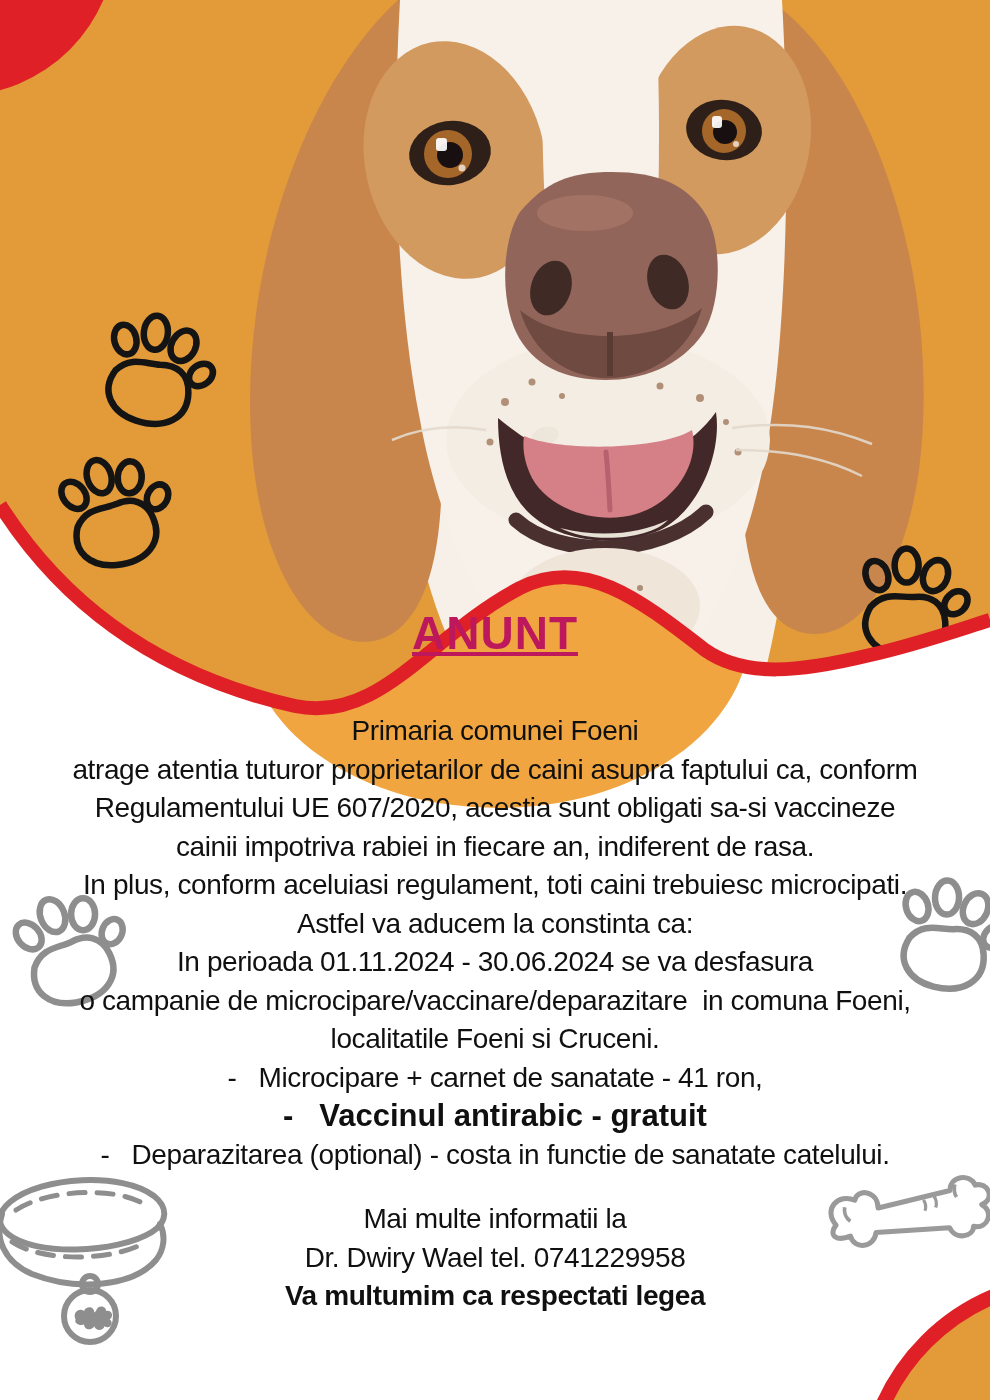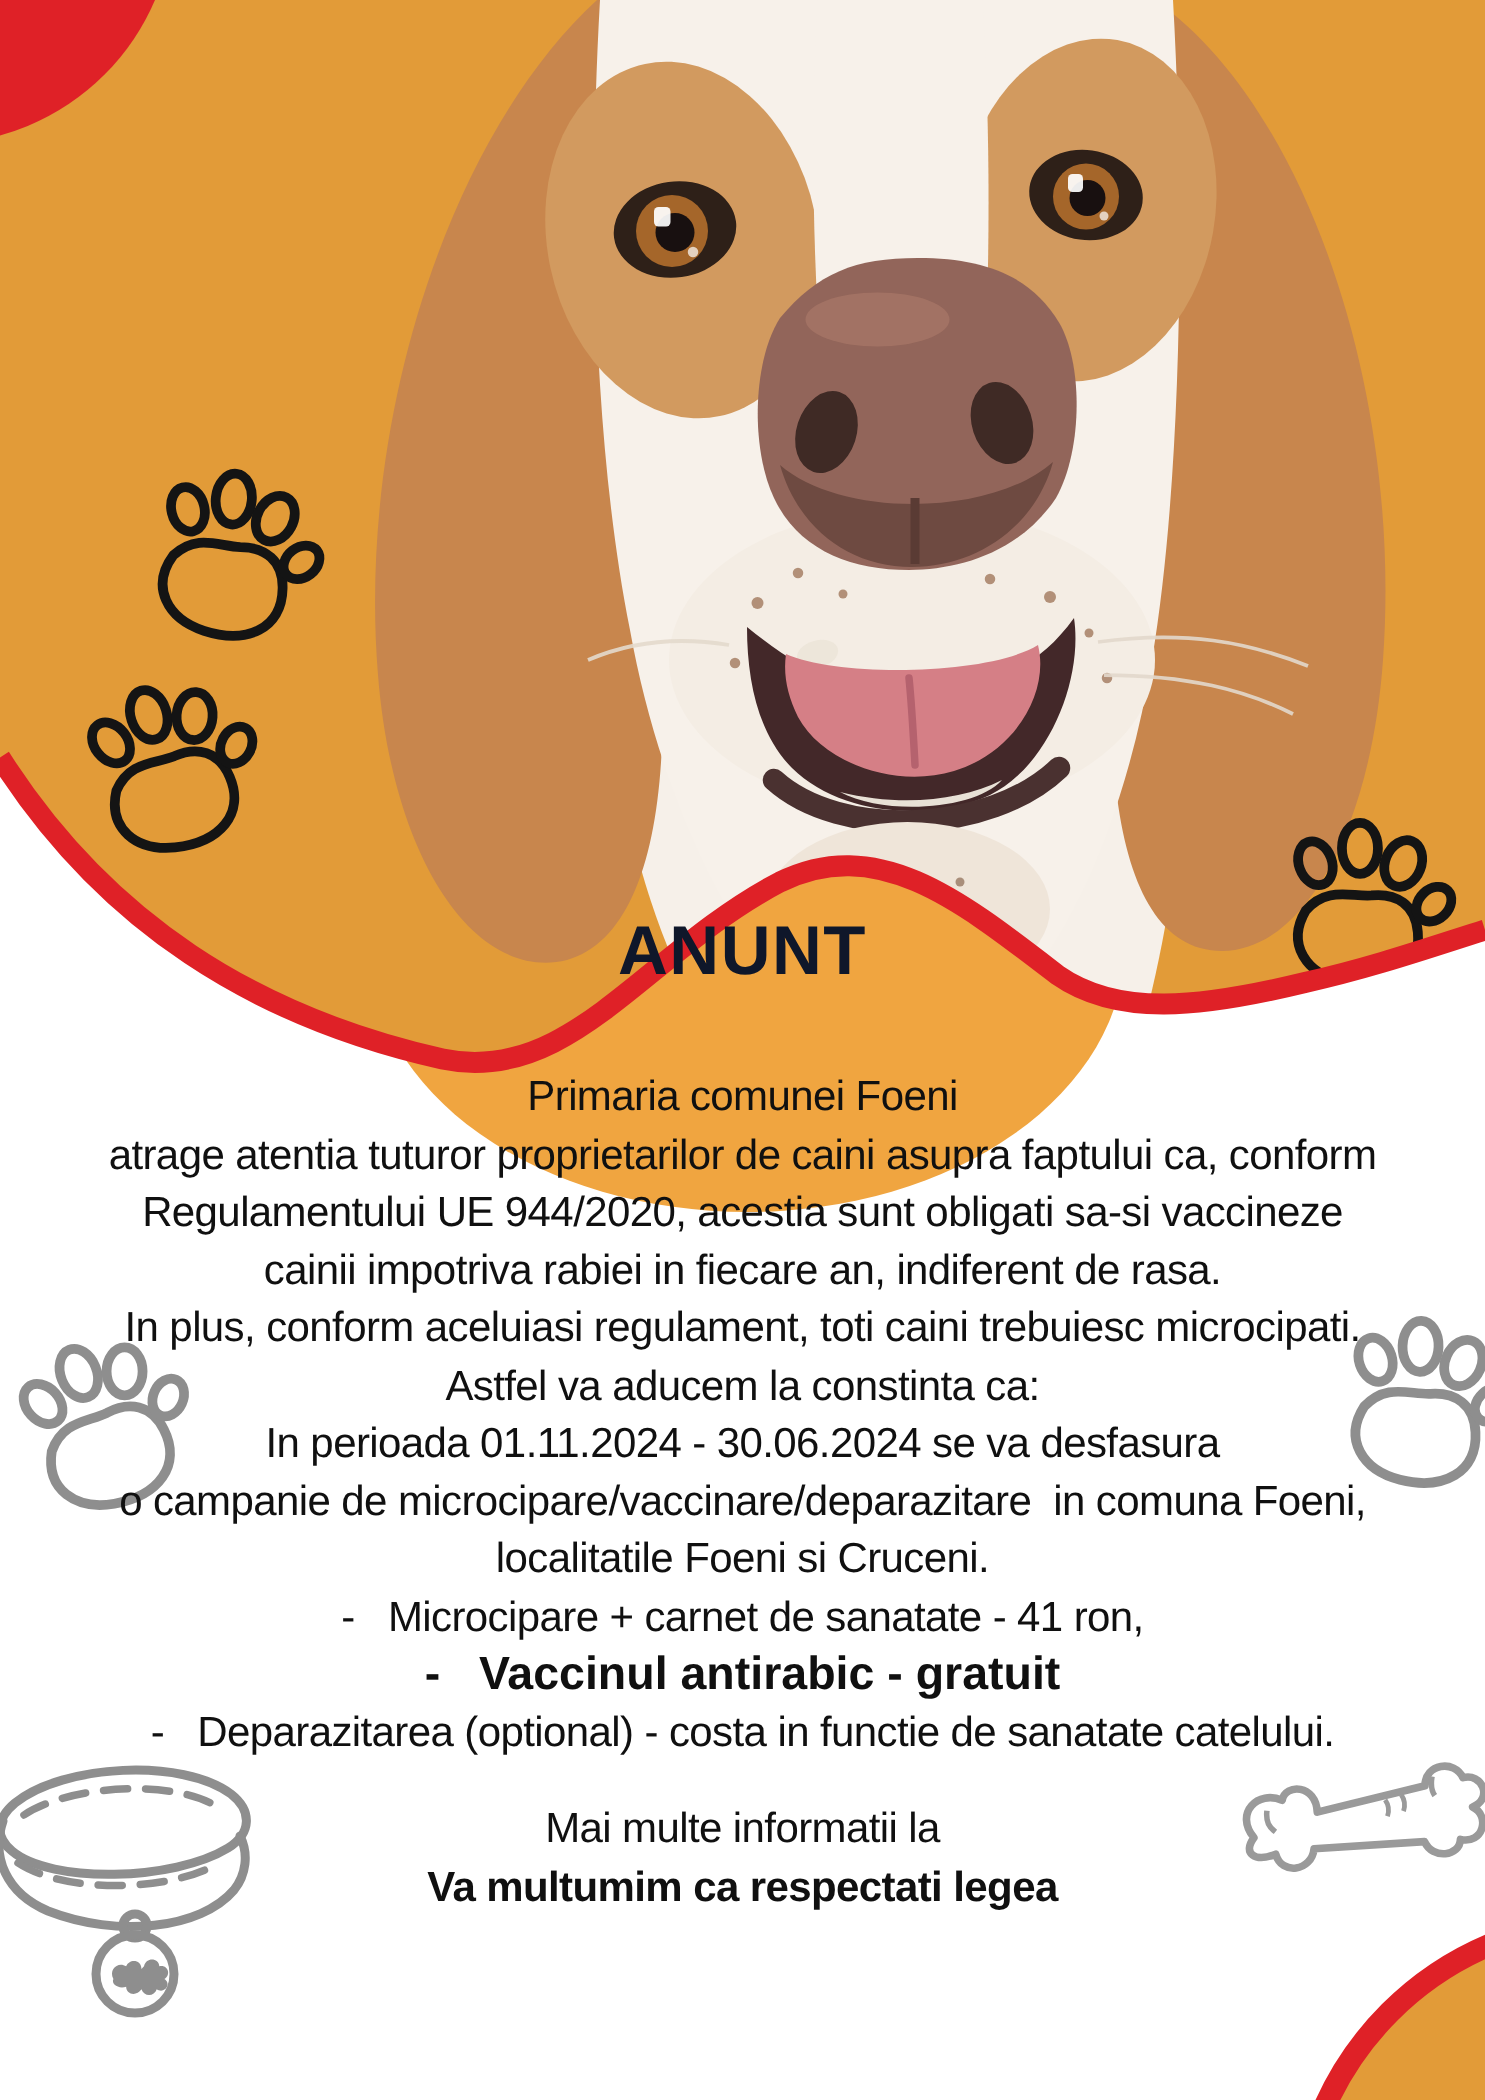--- a/index.html
+++ b/index.html
@@ -1,20 +1,20 @@
 <!DOCTYPE html>
 <html><head>
 <meta charset="utf-8">
 <style>
   html,body{margin:0;padding:0;background:#ffffff;}
   #poster{position:relative;width:990px;height:1400px;overflow:hidden;background:#ffffff;
           font-family:"Liberation Sans",sans-serif;}
   #art{position:absolute;left:0;top:0;width:990px;height:1400px;display:block;}
   #title{position:absolute;left:0;right:0;top:606px;text-align:center;
-         font-size:46px;font-weight:700;letter-spacing:1px;color:#0f172a;}
+         font-size:46px;font-weight:700;letter-spacing:1px;color:#be185d;text-decoration:underline;}
   #textcol{position:absolute;left:0;right:0;top:712px;text-align:center;color:#101010;}
   .line{font-size:28px;line-height:38.5px;letter-spacing:-0.4px;white-space:pre-wrap;}
   .heading{margin-bottom:0;}
   .bold{font-weight:700;}
   .bullet-bold{font-size:31px;letter-spacing:0;}
   .spacer{height:26px;}
 </style>
 </head>
 <body>
 
@@ -154,31 +154,32 @@
 
     <circle cx="1075" cy="1490" r="210" fill="#E29B38" stroke="#DF2127" stroke-width="15"></circle>
   </svg>
 
   <div id="title">ANUNT</div>
 
   <div id="textcol">
     <div class="line heading">Primaria comunei Foeni</div>
 
     <div class="line">atrage atentia tuturor proprietarilor de caini asupra faptului ca, conform</div>
-    <div class="line">Regulamentului UE 944/2020, acestia sunt obligati sa-si vaccineze</div>
+    <div class="line">Regulamentului UE 607/2020, acestia sunt obligati sa-si vaccineze</div>
     <div class="line">cainii impotriva rabiei in fiecare an, indiferent de rasa.</div>
     <div class="line">In plus, conform aceluiasi regulament, toti caini trebuiesc microcipati.</div>
     <div class="line">Astfel va aducem la constinta ca:</div>
     <div class="line">In perioada 01.11.2024 - 30.06.2024 se va desfasura</div>
     <div class="line">o campanie de microcipare/vaccinare/deparazitare  in comuna Foeni,</div>
     <div class="line">localitatile Foeni si Cruceni.</div>
 
     <div class="line">-   Microcipare + carnet de sanatate - 41 ron,</div>
     <div class="line bold bullet-bold">-   Vaccinul antirabic - gratuit</div>
     <div class="line">-   Deparazitarea (optional) - costa in functie de sanatate catelului.</div>
 
     <div class="spacer"></div>
 
     <div class="line">Mai multe informatii la</div>
+    <div class="line">Dr. Dwiry Wael tel. 0741229958</div>
     <div class="line bold">Va multumim ca respectati legea</div>
   </div>
 
 </div>
 
 </body></html>

